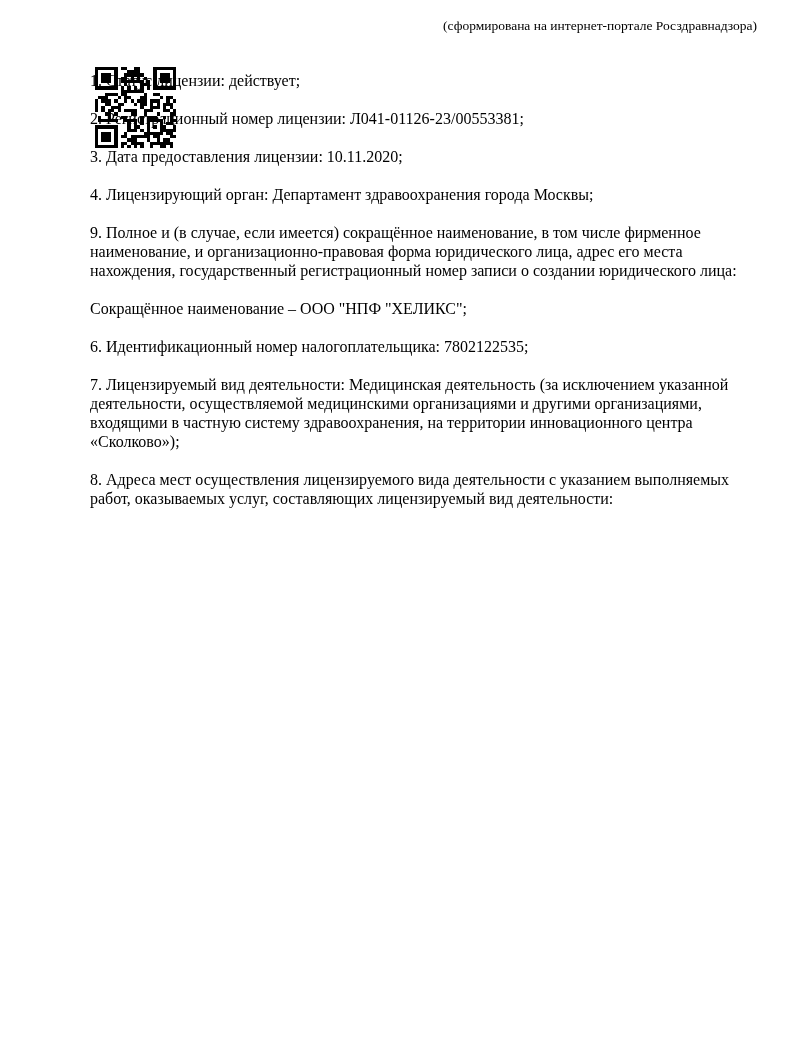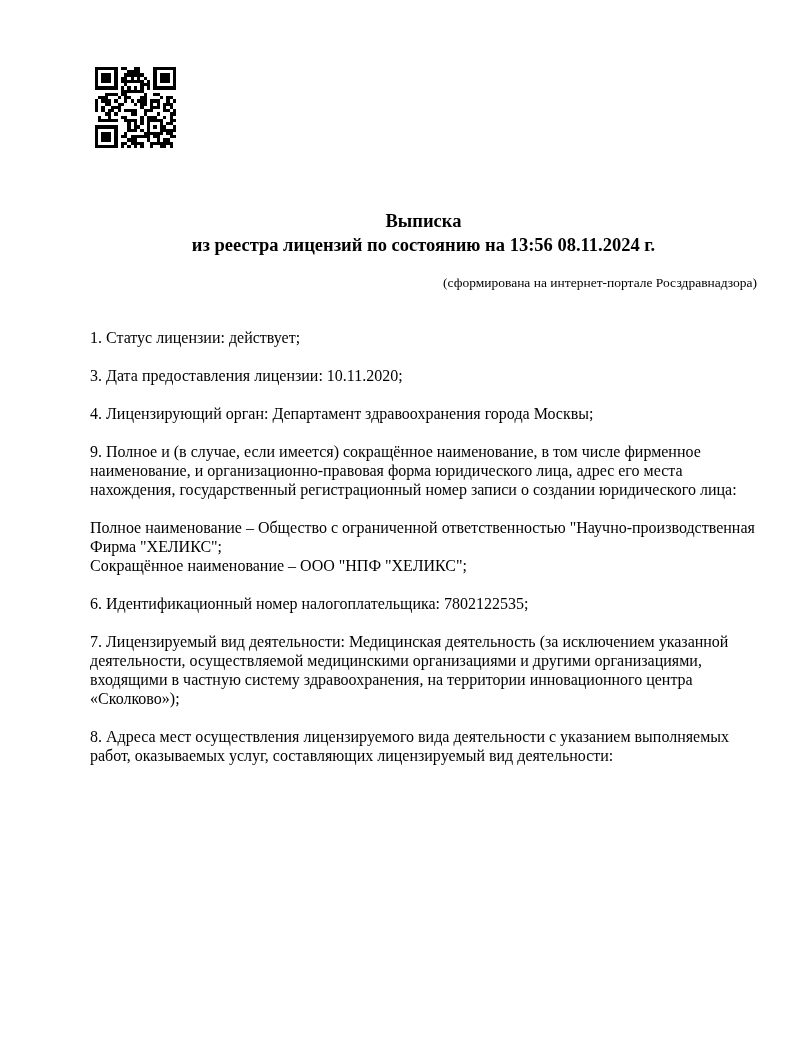--- a/index.html
+++ b/index.html
@@ -392,42 +392,40 @@
         <rect x="14" y="24" width="1" height="1"></rect>
         <rect x="17" y="24" width="1" height="1"></rect>
         <rect x="20" y="24" width="1" height="1"></rect>
         <rect x="21" y="24" width="1" height="1"></rect>
         <rect x="23" y="24" width="1" height="1"></rect>
       </svg>
     </div>
 
   <div class="content">
 
-    <div class="title-block">
-      <div>Выписка</div>
-      <div>из реестра лицензий по состоянию на 13:56 08.11.2024 г.</div>
-    </div>
 
     <div class="subtitle">(сформирована на интернет-портале Росздравнадзора)</div>
 
     <div class="doc-body">
         <div class="paragraph">
           <div class="line">1. Статус лицензии: действует;</div>
         </div>
         <div class="paragraph">
+          <div class="line">2. Регистрационный номер лицензии: Л041-01126-23/00553381;</div>
+        </div>
+        <div class="paragraph">
           <div class="line">3. Дата предоставления лицензии: 10.11.2020;</div>
         </div>
         <div class="paragraph">
           <div class="line">4. Лицензирующий орган: Департамент здравоохранения города Москвы;</div>
         </div>
         <div class="paragraph">
           <div class="line">9. Полное и (в случае, если имеется) сокращённое наименование, в том числе фирменное наименование, и организационно-правовая форма юридического лица, адрес его места нахождения, государственный регистрационный номер записи о создании юридического лица:</div>
         </div>
         <div class="paragraph">
-          <div class="line">Полное наименование – Общество с ограниченной ответственностью "Научно-производственная Фирма "ХЕЛИКС";</div>
           <div class="line">Сокращённое наименование – ООО "НПФ "ХЕЛИКС";</div>
         </div>
         <div class="paragraph">
           <div class="line">6. Идентификационный номер налогоплательщика: 7802122535;</div>
         </div>
         <div class="paragraph">
           <div class="line">7. Лицензируемый вид деятельности: Медицинская деятельность (за исключением указанной деятельности, осуществляемой медицинскими организациями и другими организациями, входящими в частную систему здравоохранения, на территории инновационного центра «Сколково»);</div>
         </div>
         <div class="paragraph">
           <div class="line">8. Адреса мест осуществления лицензируемого вида деятельности с указанием выполняемых работ, оказываемых услуг, составляющих лицензируемый вид деятельности:</div>

